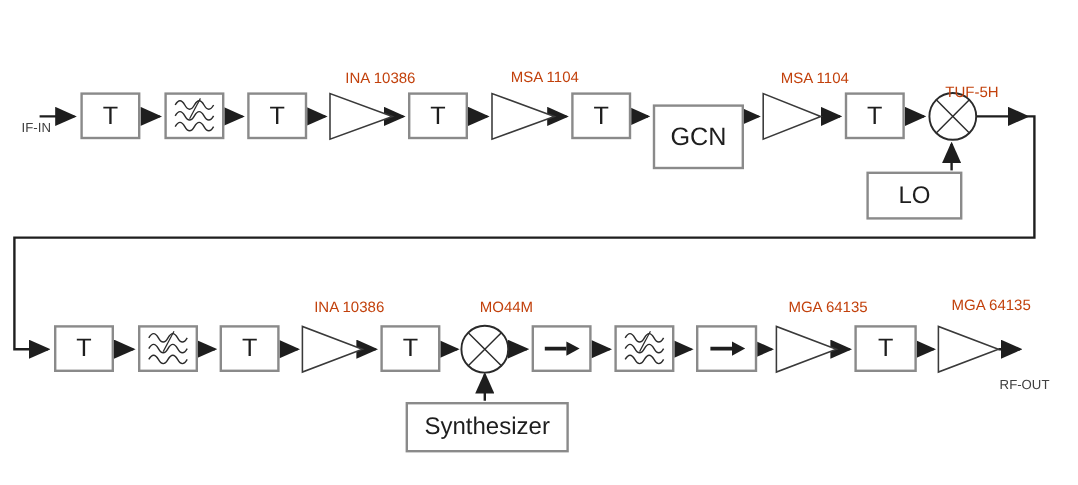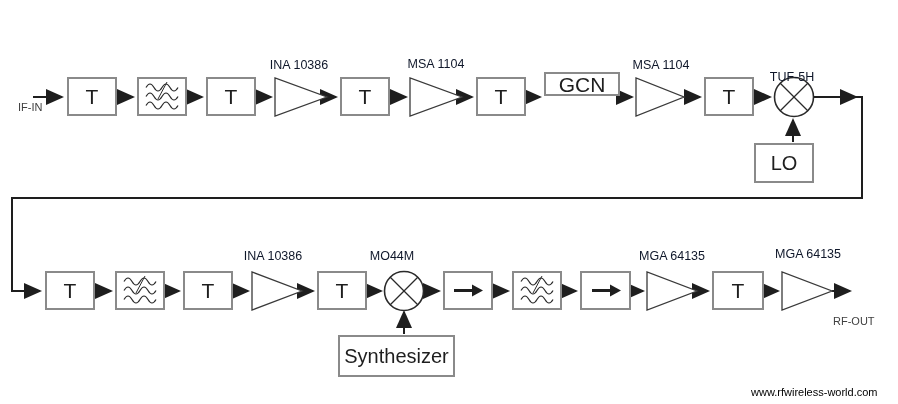--- a/index.html
+++ b/index.html
@@ -10,21 +10,21 @@
   .wires { position:absolute; left:0; top:0; }
   .box {
     position:absolute; box-sizing:border-box;
     border:2px solid #8a8a8a; background:#fff;
     display:flex; align-items:center; justify-content:center;
     color:#1e1e1e; font-size:21px; line-height:1;
   }
   .box-lg { font-size:20px; }
   .plabel {
     position:absolute; transform:translateX(-50%);
-    font-size:12.5px; color:#0f172a; white-space:nowrap;
+    font-size:12.5px; color:#c2410c; white-space:nowrap;margin-left:18px;
   }
   .io-label {
     position:absolute; font-size:11px; color:#404040; white-space:nowrap;
   }
   .watermark {
     position:absolute; left:751px; top:386px;
     font-size:11px; color:#000; white-space:nowrap;
   }
   .sym { display:block; }
 </style>
@@ -114,48 +114,48 @@
   <div class="box" style="left:206px;top:77px;width:50px;height:39px">T</div>
 
   <div class="plabel" style="left:299px;top:58px">INA 10386</div>
 
   <div class="box" style="left:340px;top:77px;width:50px;height:39px">T</div>
 
   <div class="plabel" style="left:436px;top:57px">MSA 1104</div>
 
   <div class="box" style="left:476px;top:77px;width:50px;height:39px">T</div>
 
-  <div class="box" style="left:544px;top:72px;width:76px;height:24px">GCN</div>
+  <div class="box" style="left:544px;top:87px;width:76px;height:54px">GCN</div>
 
   <div class="plabel" style="left:661px;top:58px">MSA 1104</div>
 
   <div class="box" style="left:704px;top:77px;width:50px;height:39px">T</div>
 
   <div class="plabel" style="left:792px;top:70px">TUF-5H</div>
 
-  <div class="box box-lg" style="left:754px;top:143px;width:60px;height:40px">LO</div>
+  <div class="box box-lg" style="left:722px;top:143px;width:80px;height:40px">LO</div>
 
   <div class="box" style="left:45px;top:271px;width:50px;height:39px">T</div>
 
   <div class="box" style="left:115px;top:271px;width:50px;height:39px">
     <svg class="sym" width="46" height="35" viewBox="0 0 46 35" fill="none" stroke="#2b2b2b" stroke-width="1.2">
       <path d="M7 8.5 q4 -7 8 0 t8 0 t8 0 t8 0"></path>
       <path d="M7 17.5 q4 -7 8 0 t8 0 t8 0 t8 0"></path>
       <path d="M7 26.5 q4 -7 8 0 t8 0 t8 0 t8 0"></path>
       <line x1="28" y1="3" x2="19" y2="20" stroke-width="1"></line>
     </svg>
   </div>
 
   <div class="box" style="left:183px;top:271px;width:50px;height:39px">T</div>
 
   <div class="plabel" style="left:273px;top:249px">INA 10386</div>
 
   <div class="box" style="left:317px;top:271px;width:50px;height:39px">T</div>
 
-  <div class="plabel" style="left:392px;top:249px">MO44M</div>
+  <div class="plabel" style="left:404px;top:249px">MO44M</div>
 
   <div class="box" style="left:443px;top:271px;width:50px;height:39px">
     <svg class="sym" width="46" height="35" viewBox="0 0 46 35">
       <line x1="9" y1="17.5" x2="27" y2="17.5" stroke="#1e1e1e" stroke-width="3"></line>
       <polygon points="27,11.5 38,17.5 27,23.5" fill="#1e1e1e"></polygon>
     </svg>
   </div>
 
   <div class="box" style="left:512px;top:271px;width:50px;height:39px">
     <svg class="sym" width="46" height="35" viewBox="0 0 46 35" fill="none" stroke="#2b2b2b" stroke-width="1.2">
@@ -174,17 +174,16 @@
   </div>
 
   <div class="plabel" style="left:672px;top:249px">MGA 64135</div>
 
   <div class="box" style="left:712px;top:271px;width:52px;height:39px">T</div>
 
   <div class="plabel" style="left:808px;top:247px">MGA 64135</div>
 
   <div class="io-label" style="left:833px;top:315px">RF-OUT</div>
 
-  <div class="box box-lg" style="left:338px;top:335px;width:117px;height:42px">Synthesizer</div>
+  <div class="box box-lg" style="left:338px;top:335px;width:136px;height:42px">Synthesizer</div>
 
-  <div class="watermark">www.rfwireless-world.com</div>
 
 </div>
 
 </body></html>

